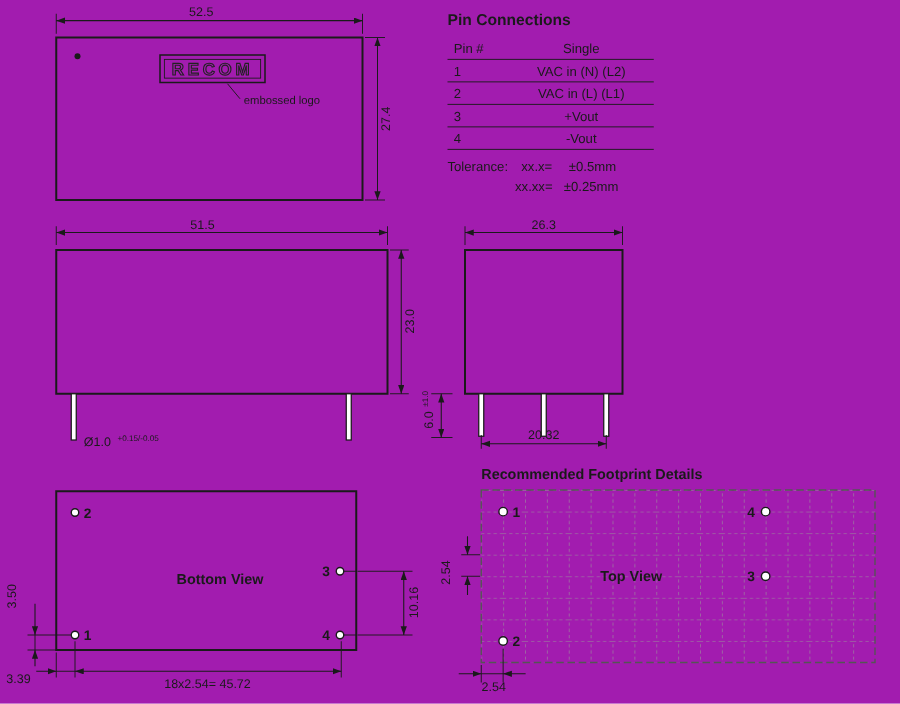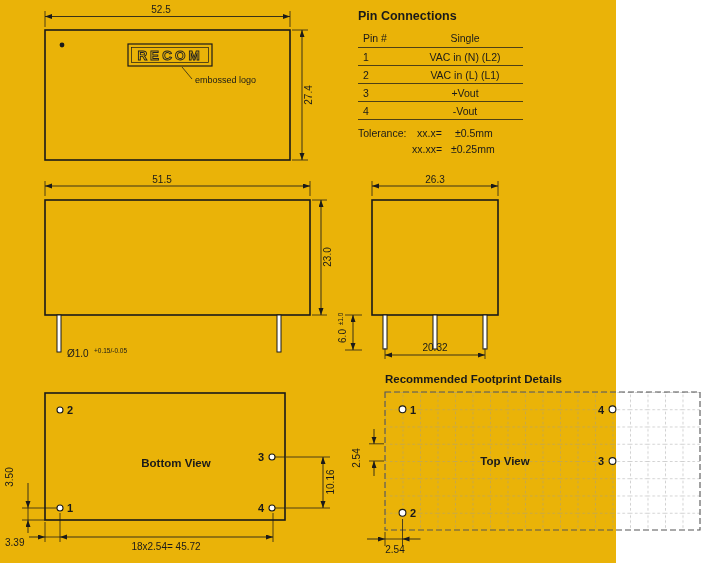--- a/index.html
+++ b/index.html
@@ -1,16 +1,16 @@
 <!DOCTYPE html>
 <html><head>
 <meta charset="utf-8">
 <style>
   html,body{margin:0;padding:0;background:#fff;}
-  .canvas{width:616px;height:563px;background:#eab308;position:relative;font-family:"Liberation Sans",sans-serif;}
+  .canvas{width:720px;height:563px;background:#a21caf;position:relative;font-family:"Liberation Sans",sans-serif;}
   svg{display:block;}
   text{fill:#1a1a1a;font-family:"Liberation Sans",sans-serif;}
   .dt{font-size:10px;}
   .d65{font-size:6.5px;}
   .tbl{font-size:10.5px;}
   .ttl{font-size:12.5px;font-weight:bold;}
   .lbl{font-size:11.5px;font-weight:bold;}
   .pn{font-size:11px;font-weight:bold;}
   .note{font-size:9px;}
   .mid{text-anchor:middle;}

